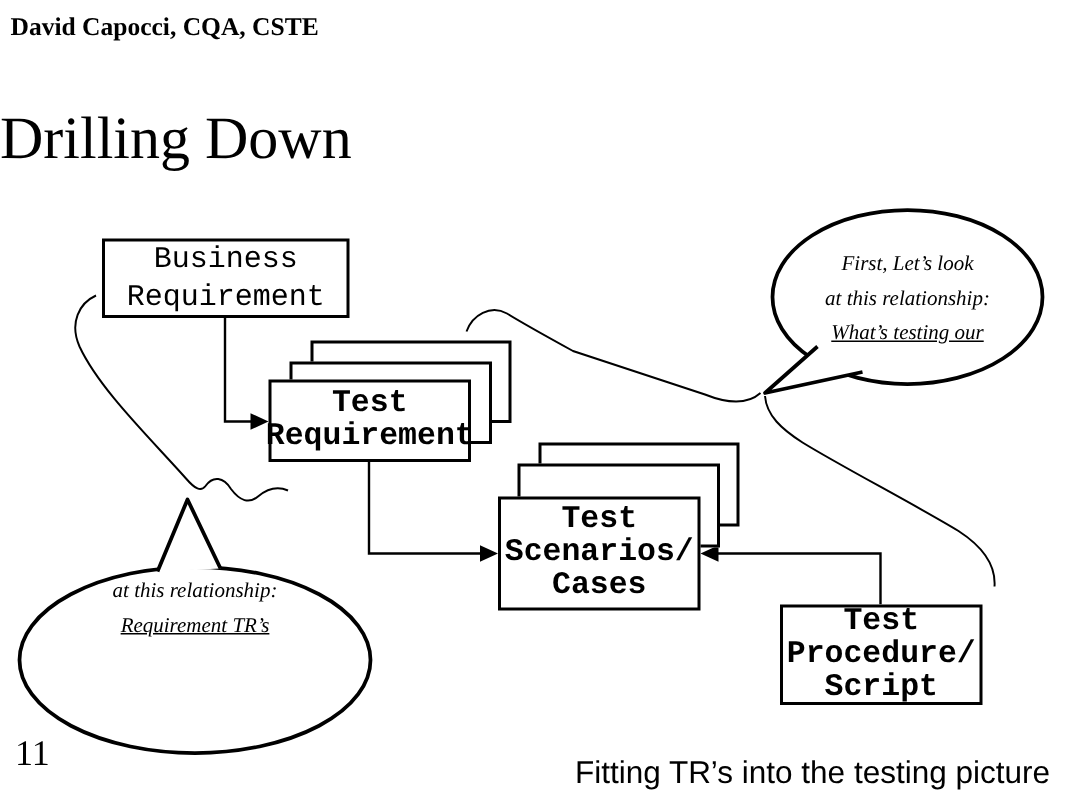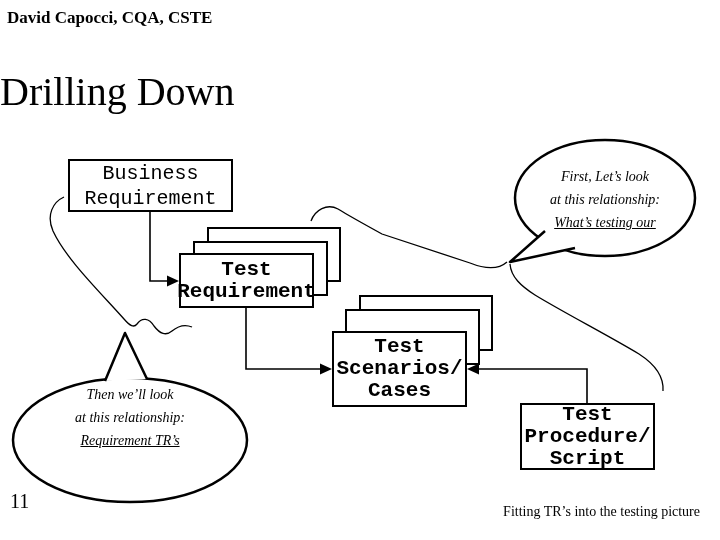--- a/index.html
+++ b/index.html
@@ -11,27 +11,27 @@
 
   #slide-author {
     left:7px; top:8px; font-size:17px; font-weight:bold;
     font-family:"Liberation Serif", serif;
   }
   #slide-title {
     left:0; top:68px; width:720px; text-align:left;
     font-family:"Liberation Serif", serif; font-size:40px; font-weight:normal;
   }
   #page-number {
-    left:10px; top:490px; font-size:20px;
+    left:10px; top:490px; font-size:24px;
     font-family:"Liberation Serif", serif;
     text-align:center;
   }
   #footer-note {
-    right:20px; top:504px; font-size:14px;
-    font-family:Liberation Serif, serif;
+    right:20px; top:504px; font-size:21px;
+    font-family:Liberation Sans, sans-serif;
   }
 
   svg.diagram-lines { position:absolute; left:0; top:0; z-index:1; }
 
   .shape-box {
     position:absolute; z-index:2; background:#ffffff;
     border:2px solid #000; box-sizing:border-box;
     display:flex; align-items:center; justify-content:center;
     text-align:center; white-space:pre-line;font-family:Liberation Mono, monospace;
   }
@@ -111,16 +111,15 @@
 Procedure/
 Script</div>
 
 <div class="callout-text" id="callout-first-text">
   <div>First, Let’s look</div>
   <div>at this relationship:</div>
   <div class="u">What’s testing our</div>
 </div>
 
 <div class="callout-text" id="callout-then-text">
-  <div>Then we’ll look</div>
   <div>at this relationship:</div>
   <div class="u">Requirement TR’s</div>
 </div>
 
 </body></html>

